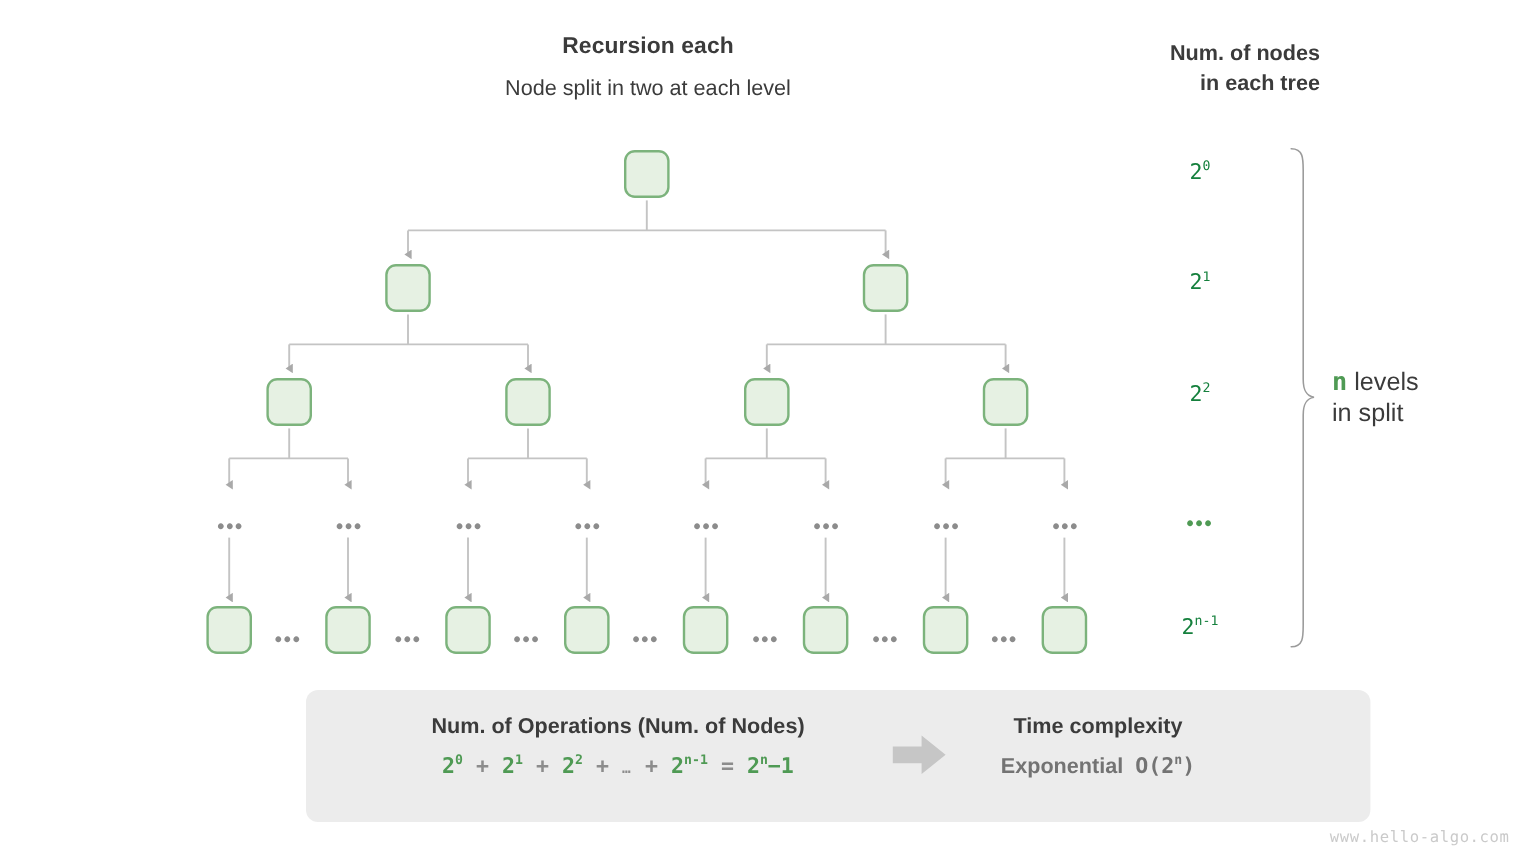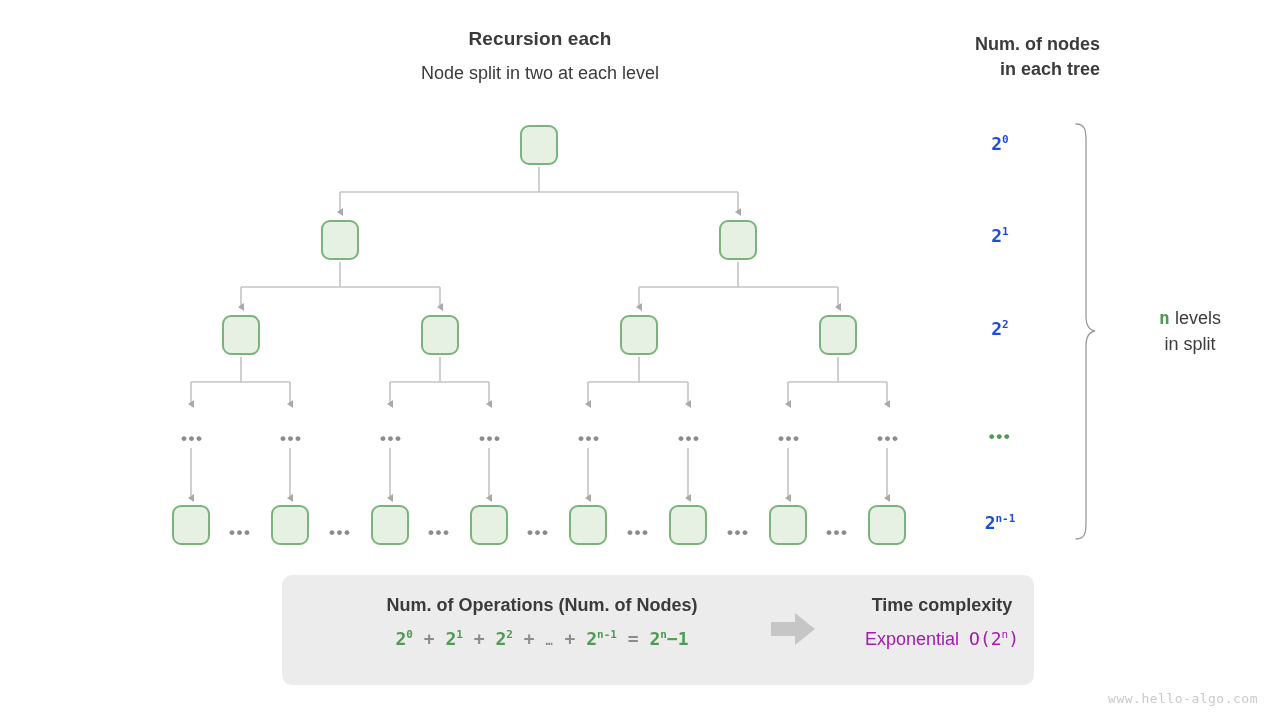--- a/index.html
+++ b/index.html
@@ -82,23 +82,23 @@
     line-height: 1;
     white-space: nowrap;
   }
 
   
   .lvl-label {
     position: absolute;
     width: 90px;
     text-align: center;
     font-family: "DejaVu Sans Mono", monospace;
-    font-weight: bold;
-    font-size: 18px;
-    color: #1d4ed8;
+    font-weight: normal;
+    font-size: 18px;
+    color: #15803d;
     white-space: nowrap;
   }
   .lvl-label sup {
     font-size: 11px;
     vertical-align: super;
     line-height: 0;
   }
   .lvl-dots {
     position: absolute;
     width: 90px;
@@ -108,41 +108,39 @@
     letter-spacing: 1.5px;
     color: #4f9a54;
   }
 
   
   .total-levels {
     position: absolute;
     left: 1110px;
     top: 305px;
     width: 160px;
-    font-size: 18px;
+    font-size: 21px;
     color: #3b3b3b;
     line-height: 26px;
-    text-align: center;
   }
   .total-levels .var {
     font-family: "DejaVu Sans Mono", monospace;
     font-weight: bold;
     color: #4f9a54;
   }
 
   
   #summary {
     position: absolute;
     left: 255px;
     top: 575px;
-    width: 752px;
+    width: 887px;
     height: 110px;
     background: #ececec;
     border-radius: 10px;
-    margin-left: 27px;
   }
   .sum-left {
     position: absolute;
     left: 20px;
     top: 20px;
     width: 480px;
     text-align: center;
   }
   .sum-head {
     font-size: 18px;
@@ -163,22 +161,22 @@
 
   .sum-right {
     position: absolute;
     left: 545px;
     top: 20px;
     width: 230px;
     text-align: center;
   }
   .sum-right .complexity {
     font-size: 18px;
-    font-weight: normal;
-    color: #a21caf;
+    font-weight: bold;
+    color: #737373;
     white-space: nowrap;
   }
   .sum-right .complexity .mono {
     font-family: "DejaVu Sans Mono", monospace;
   }
   .sum-right .complexity .mono sup {
     font-size: 11px; vertical-align: super; line-height: 0;
   }
   #big-arrow {
     position: absolute;

